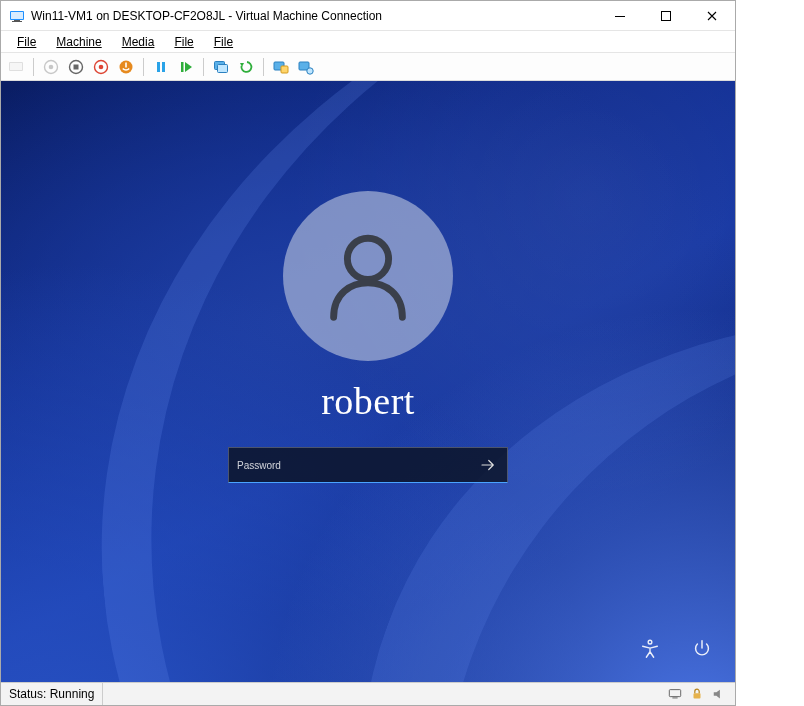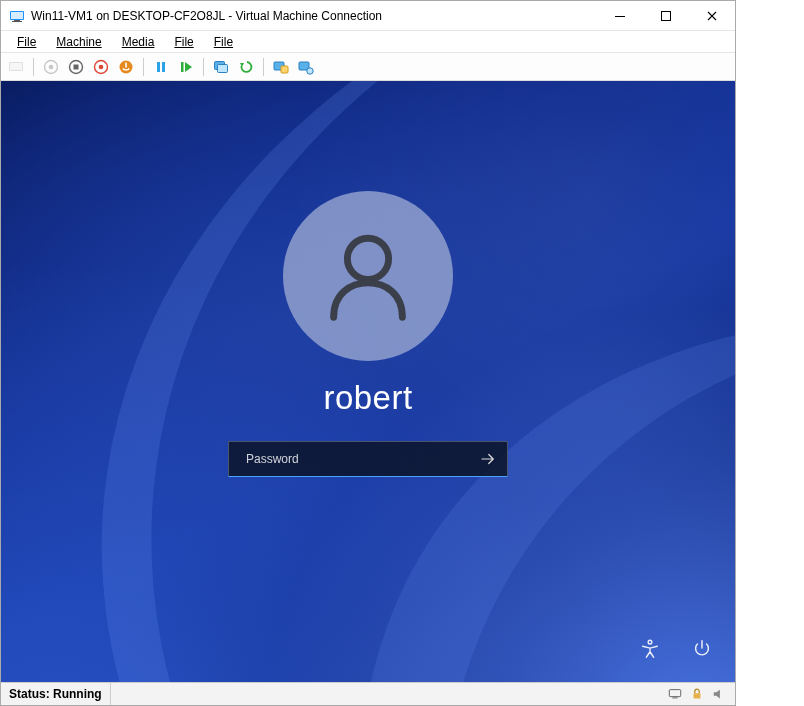--- a/index.html
+++ b/index.html
@@ -40,33 +40,33 @@
 
   .ribbons { position:absolute; inset:0; overflow:hidden; opacity:0.75; }
   .rib { position:absolute; border:solid rgba(90,130,230,0.25); border-width:0 0 0 1px; border-radius:50%; transform:rotate(-15deg); }
   .rib.a { width:1600px; height:1200px; left:-500px; top:-400px; border-left-width:110px; border-color:rgba(70,110,220,0.30); }
   .rib.b { width:1400px; height:1200px; left:-300px; top:-320px; border-left-width:70px; border-color:rgba(50,90,200,0.30); }
   .rib.c { width:1400px; height:1200px; left:100px; top:-150px; border-left-width:50px; border-color:rgba(110,150,250,0.25); transform:rotate(-5deg);}
   .rib.d { width:1200px; height:1000px; left:350px; top:250px; border-left-width:90px; border-color:rgba(100,140,240,0.25); transform:rotate(20deg);}
 
   .login { position:absolute; inset:0; display:flex; flex-direction:column; align-items:center; color:#fff; }
   .avatar { width:170px; height:170px; margin-top:110px; border-radius:50%; background:rgba(180,190,220,0.65); display:flex; align-items:center; justify-content:center; }
-  .username { margin-top:18px; font-size:33px; font-weight:500; letter-spacing:0.5px; color:#fff; }
+  .username { margin-top:18px; font-size:38px; font-weight:500; letter-spacing:0.5px; color:#fff;font-family:Liberation Serif, serif; }
 
   .pw-row { margin-top:24px; width:280px; height:36px; display:flex; align-items:stretch; background:rgba(12,20,40,0.85); border:1px solid rgba(255,255,255,0.25); border-bottom:1.5px solid #4aa3ff; }
-  .pw-input { flex:1; background:transparent; border:0; outline:0; color:#fff; padding:0 17px; font-size:12px; caret-color:#fff; }
+  .pw-input { flex:1; background:transparent; border:0; outline:0; color:#fff; padding:0 8px; font-size:10px; caret-color:#fff; }
   .pw-input::placeholder { color:rgba(255,255,255,0.8); }
   .pw-submit { width:38px; display:flex; align-items:center; justify-content:center;  }
 
   .corner-icons { position:absolute; right:18px; bottom:18px; display:flex; gap:22px; align-items:center; }
   .corner-btn { width:30px; height:30px; display:flex; align-items:center; justify-content:center; color:#fff; opacity:0.9; }
 
   
   .statusbar { height:22px; display:flex; align-items:center; background:#f3f3f3; font-size:12px; color:#000; }
-  .status-left { padding:0 8px; border-right:1px solid #ccc; height:100%; display:flex; align-items:center;font-weight:bold; }
+  .status-left { padding:0 8px; border-right:1px solid #ccc; height:100%; display:flex; align-items:center; }
   .status-spacer { flex:1; }
   .status-icons { display:flex; align-items:center; gap:6px; padding:0 8px; }
   .status-icon { width:16px; height:16px; display:flex; align-items:center; justify-content:center; }
 
   
   .disabled { opacity:0.45; }
 </style>
 </head>
 <body>
 

